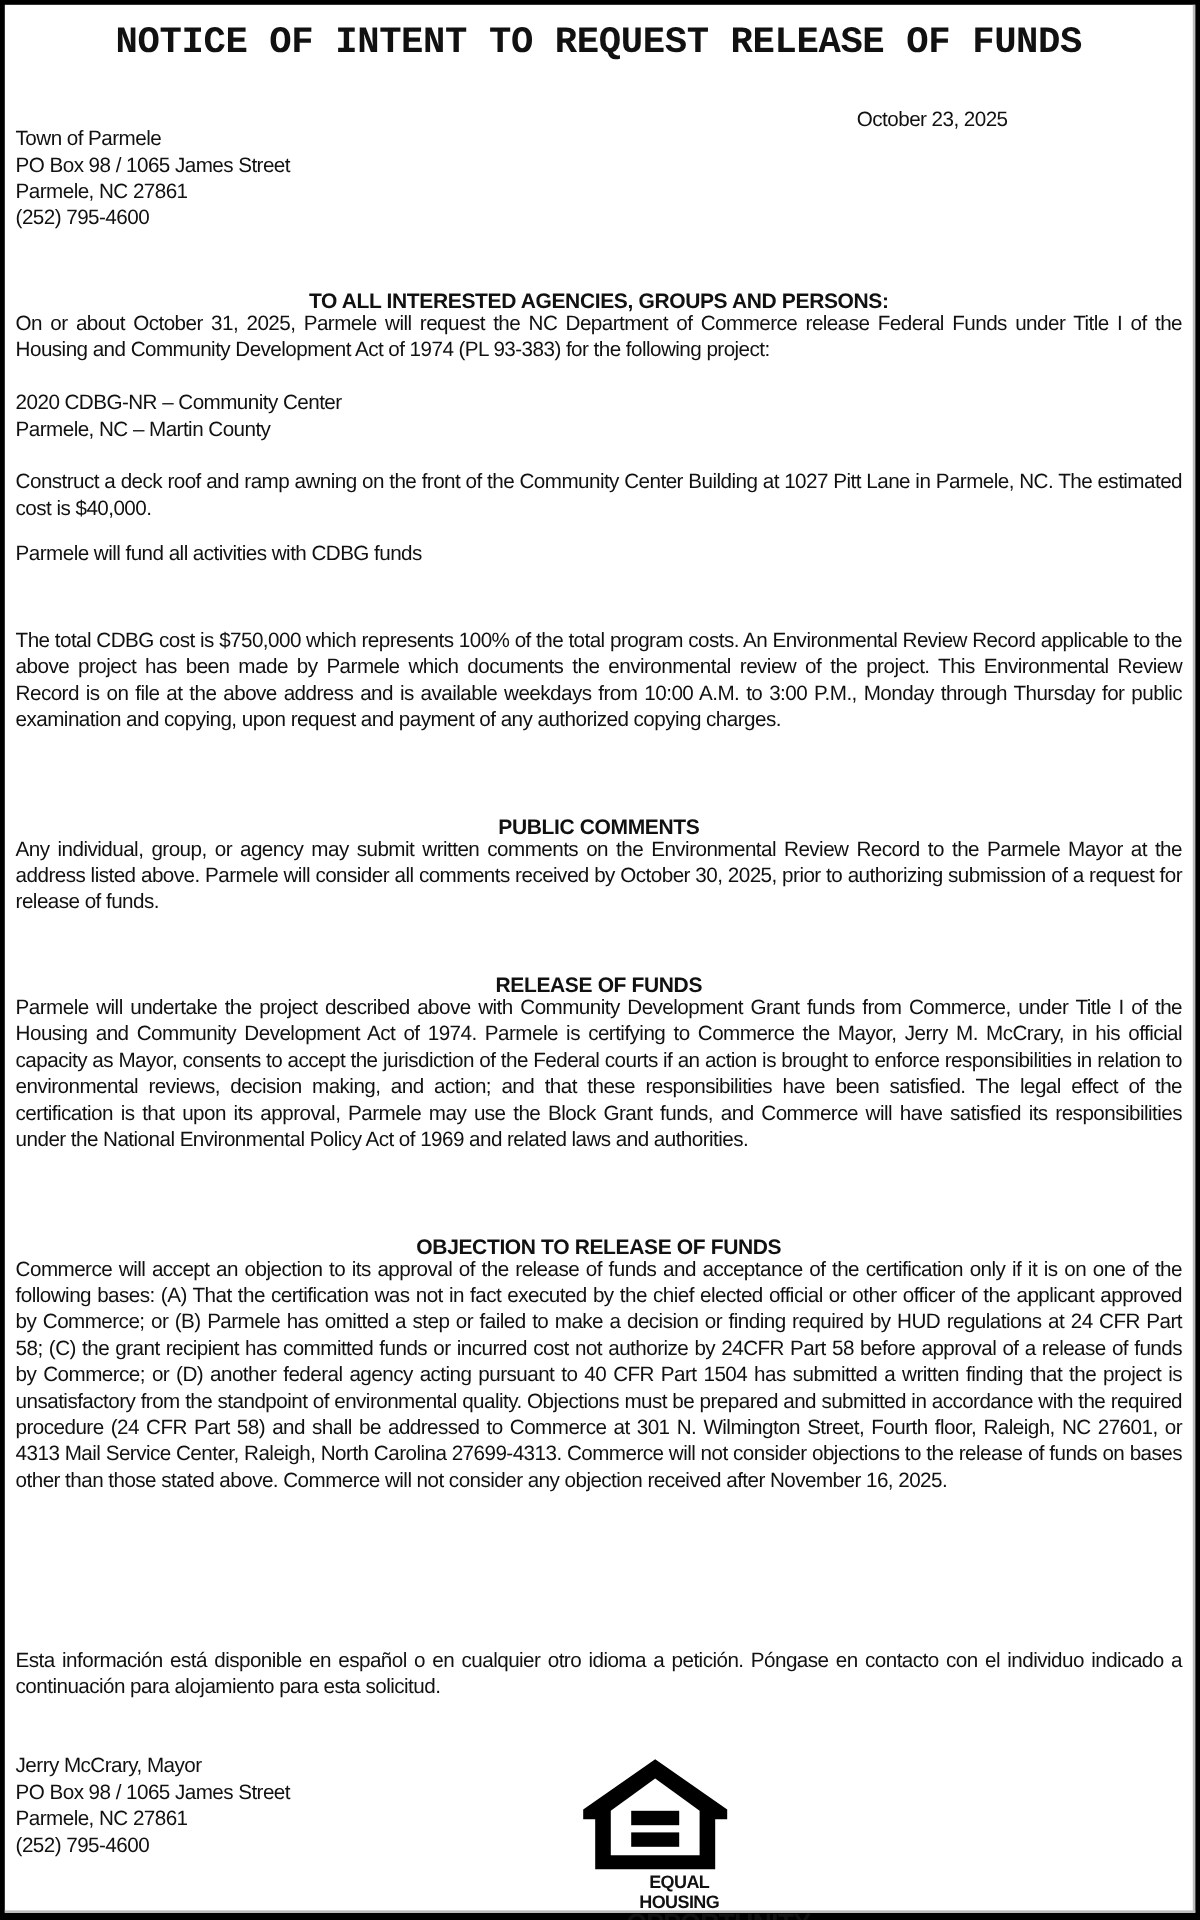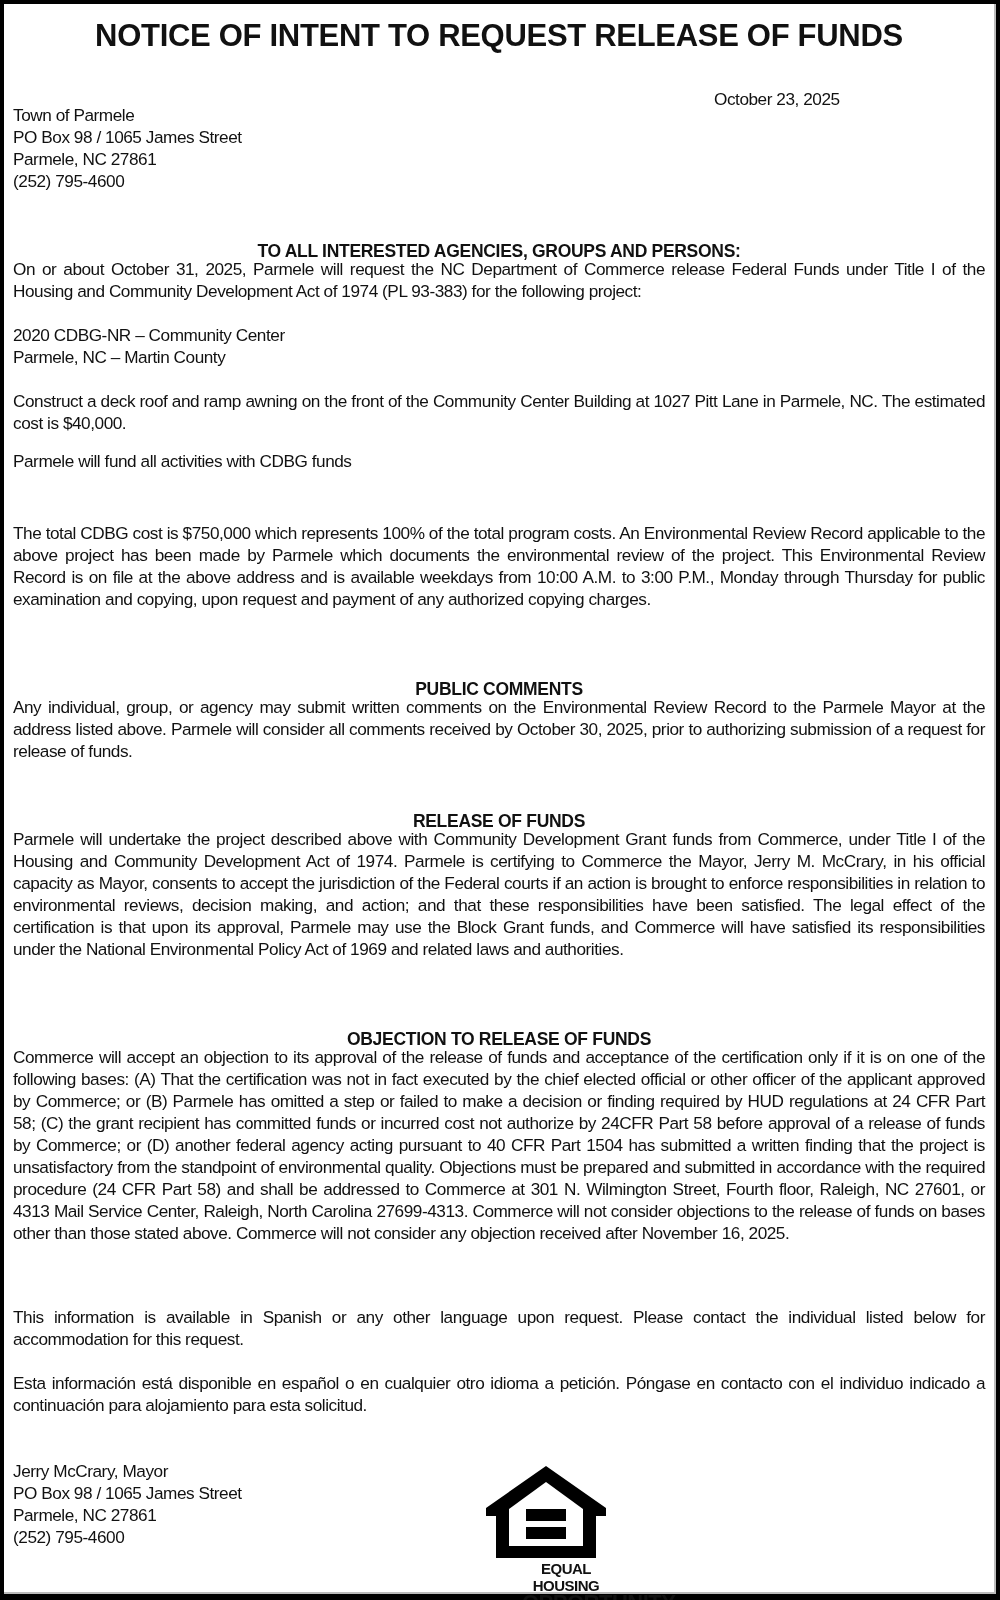--- a/index.html
+++ b/index.html
@@ -12,21 +12,21 @@
     border-right: 2px solid #bbb; border-bottom: 2px solid #bbb;
     color: #111;
     font-family: "Liberation Sans", sans-serif;
     font-size: 17.2px;
     letter-spacing: -0.45px;
   }
   .title {
     position: absolute; left: 0; right: 0; top: 14px;
     text-align: center;
     font-weight: bold; font-size: 31px; letter-spacing: -0.3px;
-    font-family: Liberation Sans, sans-serif;
+    font-family: Liberation Mono, monospace;
   }
   .block { position: absolute; left: 9px; width: 972px; line-height: 22px; }
   .justify { text-align: justify; }
   .center { text-align: center; margin-top: 26px; }
   .heading { font-weight: bold; font-size: 17.5px; letter-spacing: -0.3px; }
   .date { position: absolute; left: 710px; top: 84px; line-height: 22px; }
   .line { display: block; white-space: nowrap; }
   .logo { position: absolute; left: 478px; top: 1460px; width: 128px; }
   .logo svg { display: block; }
   .logo-text {
@@ -70,21 +70,20 @@
 
   <div class="block center heading" style="top:648px;">PUBLIC COMMENTS</div>
   <div class="block justify" style="top:692px;">Any individual, group, or agency may submit written comments on the Environmental Review Record to the Parmele Mayor at the address listed above.  Parmele will consider all comments received by October 30, 2025, prior to authorizing submission of a request for release of funds.</div>
 
   <div class="block center heading" style="top:780px;">RELEASE OF FUNDS</div>
   <div class="block justify" style="top:824px;">Parmele will undertake the project described above with Community Development Grant funds from Commerce, under Title I of the Housing and Community Development Act of 1974. Parmele is certifying to Commerce the Mayor, Jerry M. McCrary, in his official capacity as Mayor, consents to accept the jurisdiction of the Federal courts if an action is brought to enforce responsibilities in relation to environmental reviews, decision making, and action; and that these responsibilities have been satisfied. The legal effect of the certification is that upon its approval, Parmele may use the Block Grant funds, and Commerce will have satisfied its responsibilities under the National Environmental Policy Act of 1969 and related laws and authorities.</div>
 
   <div class="block center heading" style="top:998px;">OBJECTION TO RELEASE OF FUNDS</div>
   <div class="block justify" style="top:1042px;">Commerce will accept an objection to its approval of the release of funds and acceptance of the certification only if it is on one of the following bases:  (A) That the certification was not in fact executed by the chief elected official or other officer of the applicant approved by Commerce; or (B) Parmele has omitted a step or failed to make a decision or finding required by HUD regulations at 24 CFR Part 58; (C) the grant recipient has committed funds or incurred cost not authorize by 24CFR Part 58 before approval of a release of funds by Commerce; or (D) another federal agency acting pursuant to 40 CFR Part 1504 has submitted a written finding that the project is unsatisfactory from the standpoint of environmental quality. Objections must be prepared and submitted in accordance with the required procedure (24 CFR Part 58) and shall be addressed to Commerce at 301 N. Wilmington Street, Fourth floor, Raleigh, NC 27601, or 4313 Mail Service Center, Raleigh, North Carolina 27699-4313.  Commerce will not consider objections to the release of funds on bases other than those stated above.  Commerce will not consider any objection received after November 16, 2025.</div>
 
-  <div class="block justify" style="top:1302px;">This information is available in Spanish or any other language upon request. Please contact the individual listed below for accommodation for this request.</div>
 
   <div class="block justify" style="top:1368px;">Esta información está disponible en español o en cualquier otro idioma a petición. Póngase en contacto con el individuo indicado a continuación para alojamiento para esta solicitud.</div>
 
   <div class="block" style="top:1456px;">
     <span class="line">Jerry McCrary, Mayor</span>
     <span class="line">PO Box 98 / 1065 James Street</span>
     <span class="line">Parmele, NC 27861</span>
     <span class="line">(252) 795-4600</span>
   </div>
 

